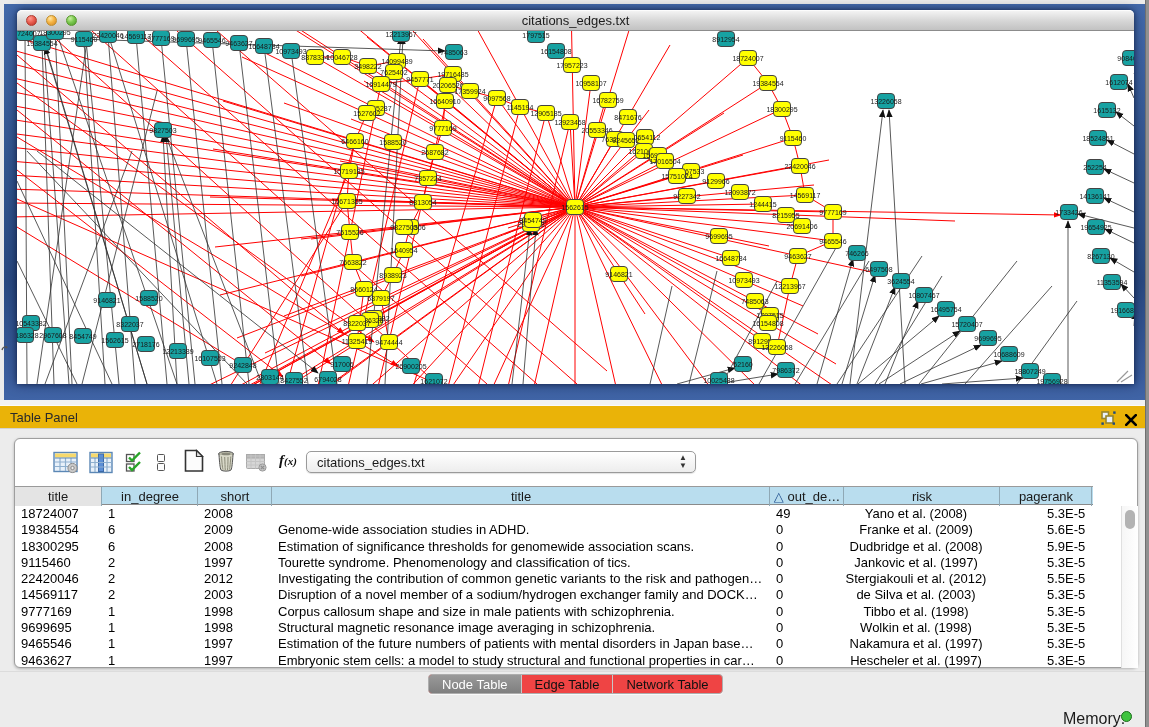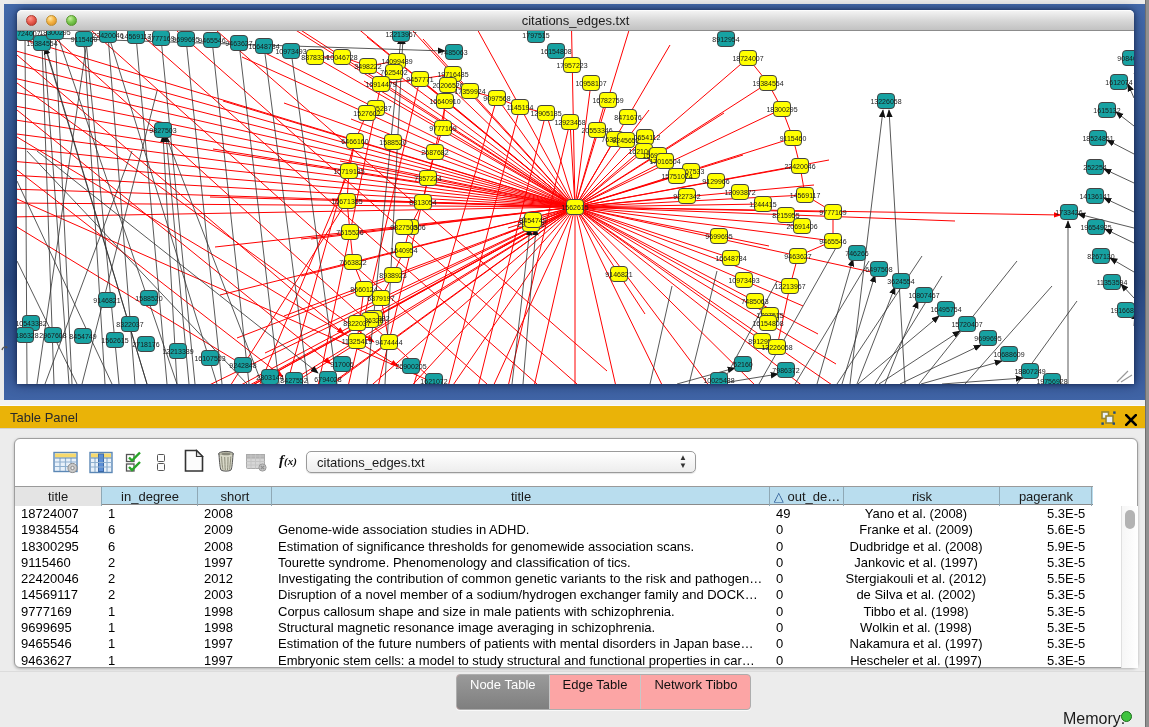--- a/index.html
+++ b/index.html
@@ -36,21 +36,21 @@
 .thead { position:absolute; left:0px; top:47px; width:1078px; height:19px; background:#b9ddee; border-top:1px solid #9a9a9a; border-bottom:1px solid #8a8a8a; }
 .th { position:absolute; top:0px; height:19px; font-size:13px; color:#1a1a1a; text-align:center; padding-top:2px; border-right:1px solid #8fa8b5; }
 .rowsbox { position:absolute; left:0; top:66px; width:1124px; height:163px; overflow:hidden; font-size:13px; border-radius:0 0 6px 6px;}
 .tr { position:relative; height:16.3px; }
 .tr div { position:absolute; top:1px; white-space:nowrap; overflow:hidden; }
 .c0 { left:6px; width:82px; } .c1 { left:93px; width:90px; } .c2 { left:189px; width:68px; }
 .c3 { left:263px; width:492px; } .c4 { left:761px; width:68px; }
 .c5 { left:816px; width:170px; text-align:center; } .c6 { left:991px; width:90px;margin-left:41px; }
 .vsb { position:absolute; left:1106px; top:67px; width:17px; height:162px; background:linear-gradient(90deg,#f6f6f6,#ffffff); border-left:1px solid #e0e0e0; }
 .vsb .thumb { position:absolute; left:3px; top:4px; width:10px; height:19px; border-radius:5px; background:#b3b3b3; }
-.seg { position:absolute; left:428px; top:674px; height:36px; display:flex; border:1px solid #adadad; border-radius:4px; overflow:hidden; background:#fca5a5; box-shadow:0 1px 0 rgba(255,255,255,.7);margin-left:28px;}
+.seg { position:absolute; left:428px; top:674px; height:20px; display:flex; border:1px solid #adadad; border-radius:4px; overflow:hidden; background:#ef4444; box-shadow:0 1px 0 rgba(255,255,255,.7);}
 .seg div { font-size:13px; padding:2px 13px 0 13px; height:100%; }
 .seg .on { background:linear-gradient(180deg,#9a9a9a,#7f7f7f); color:#fff; }
 .seg .off { color:#111; border-left:1px solid #c7c7c7; }
 .mem { position:absolute; left:1063px; top:710px; font-size:16px; color:#1a1a1a; }
 .dot { position:absolute; left:1121px; top:711px; width:11px; height:11px; border-radius:50%; background:#3ec43e; border:1px solid #1c6b1c; }
 .graphwrap { position:absolute; left:0; top:0; width:1117px; height:353px; }
 </style></head>
 <body>
 <div class="desktop">
   <div class="win">
@@ -998,21 +998,21 @@
         <div class="c4">0</div>
         <div class="c5">Stergiakouli et al. (2012)</div>
         <div class="c6">5.5E-5</div>
       </div>
 <div class="tr">
         <div class="c0">14569117</div>
         <div class="c1">2</div>
         <div class="c2">2003</div>
         <div class="c3">Disruption of a novel member of a sodium/hydrogen exchanger family and DOCK…</div>
         <div class="c4">0</div>
-        <div class="c5">de Silva et al. (2002)</div>
+        <div class="c5">de Silva et al. (2003)</div>
         <div class="c6">5.3E-5</div>
       </div>
 <div class="tr">
         <div class="c0">9777169</div>
         <div class="c1">1</div>
         <div class="c2">1998</div>
         <div class="c3">Corpus callosum shape and size in male patients with schizophrenia.</div>
         <div class="c4">0</div>
         <div class="c5">Tibbo et al. (1998)</div>
         <div class="c6">5.3E-5</div>
@@ -1046,16 +1046,16 @@
       </div>
   </div>
   <div class="vsb">
       <div class="thumb"></div>
     </div>
 </div>
 <div style="position:absolute;left:0;top:671px;width:1145px;height:1px;background:#dcdcdc"></div>
 <div class="seg">
     <div class="on">Node Table</div>
     <div class="off">Edge Table</div>
-    <div class="off">Network Tibbo</div>
+    <div class="off">Network Table</div>
   </div>
 <div class="mem">Memory: OK</div>
 <div class="dot"></div>
 <div class="rstrip"></div>
 </body></html>

